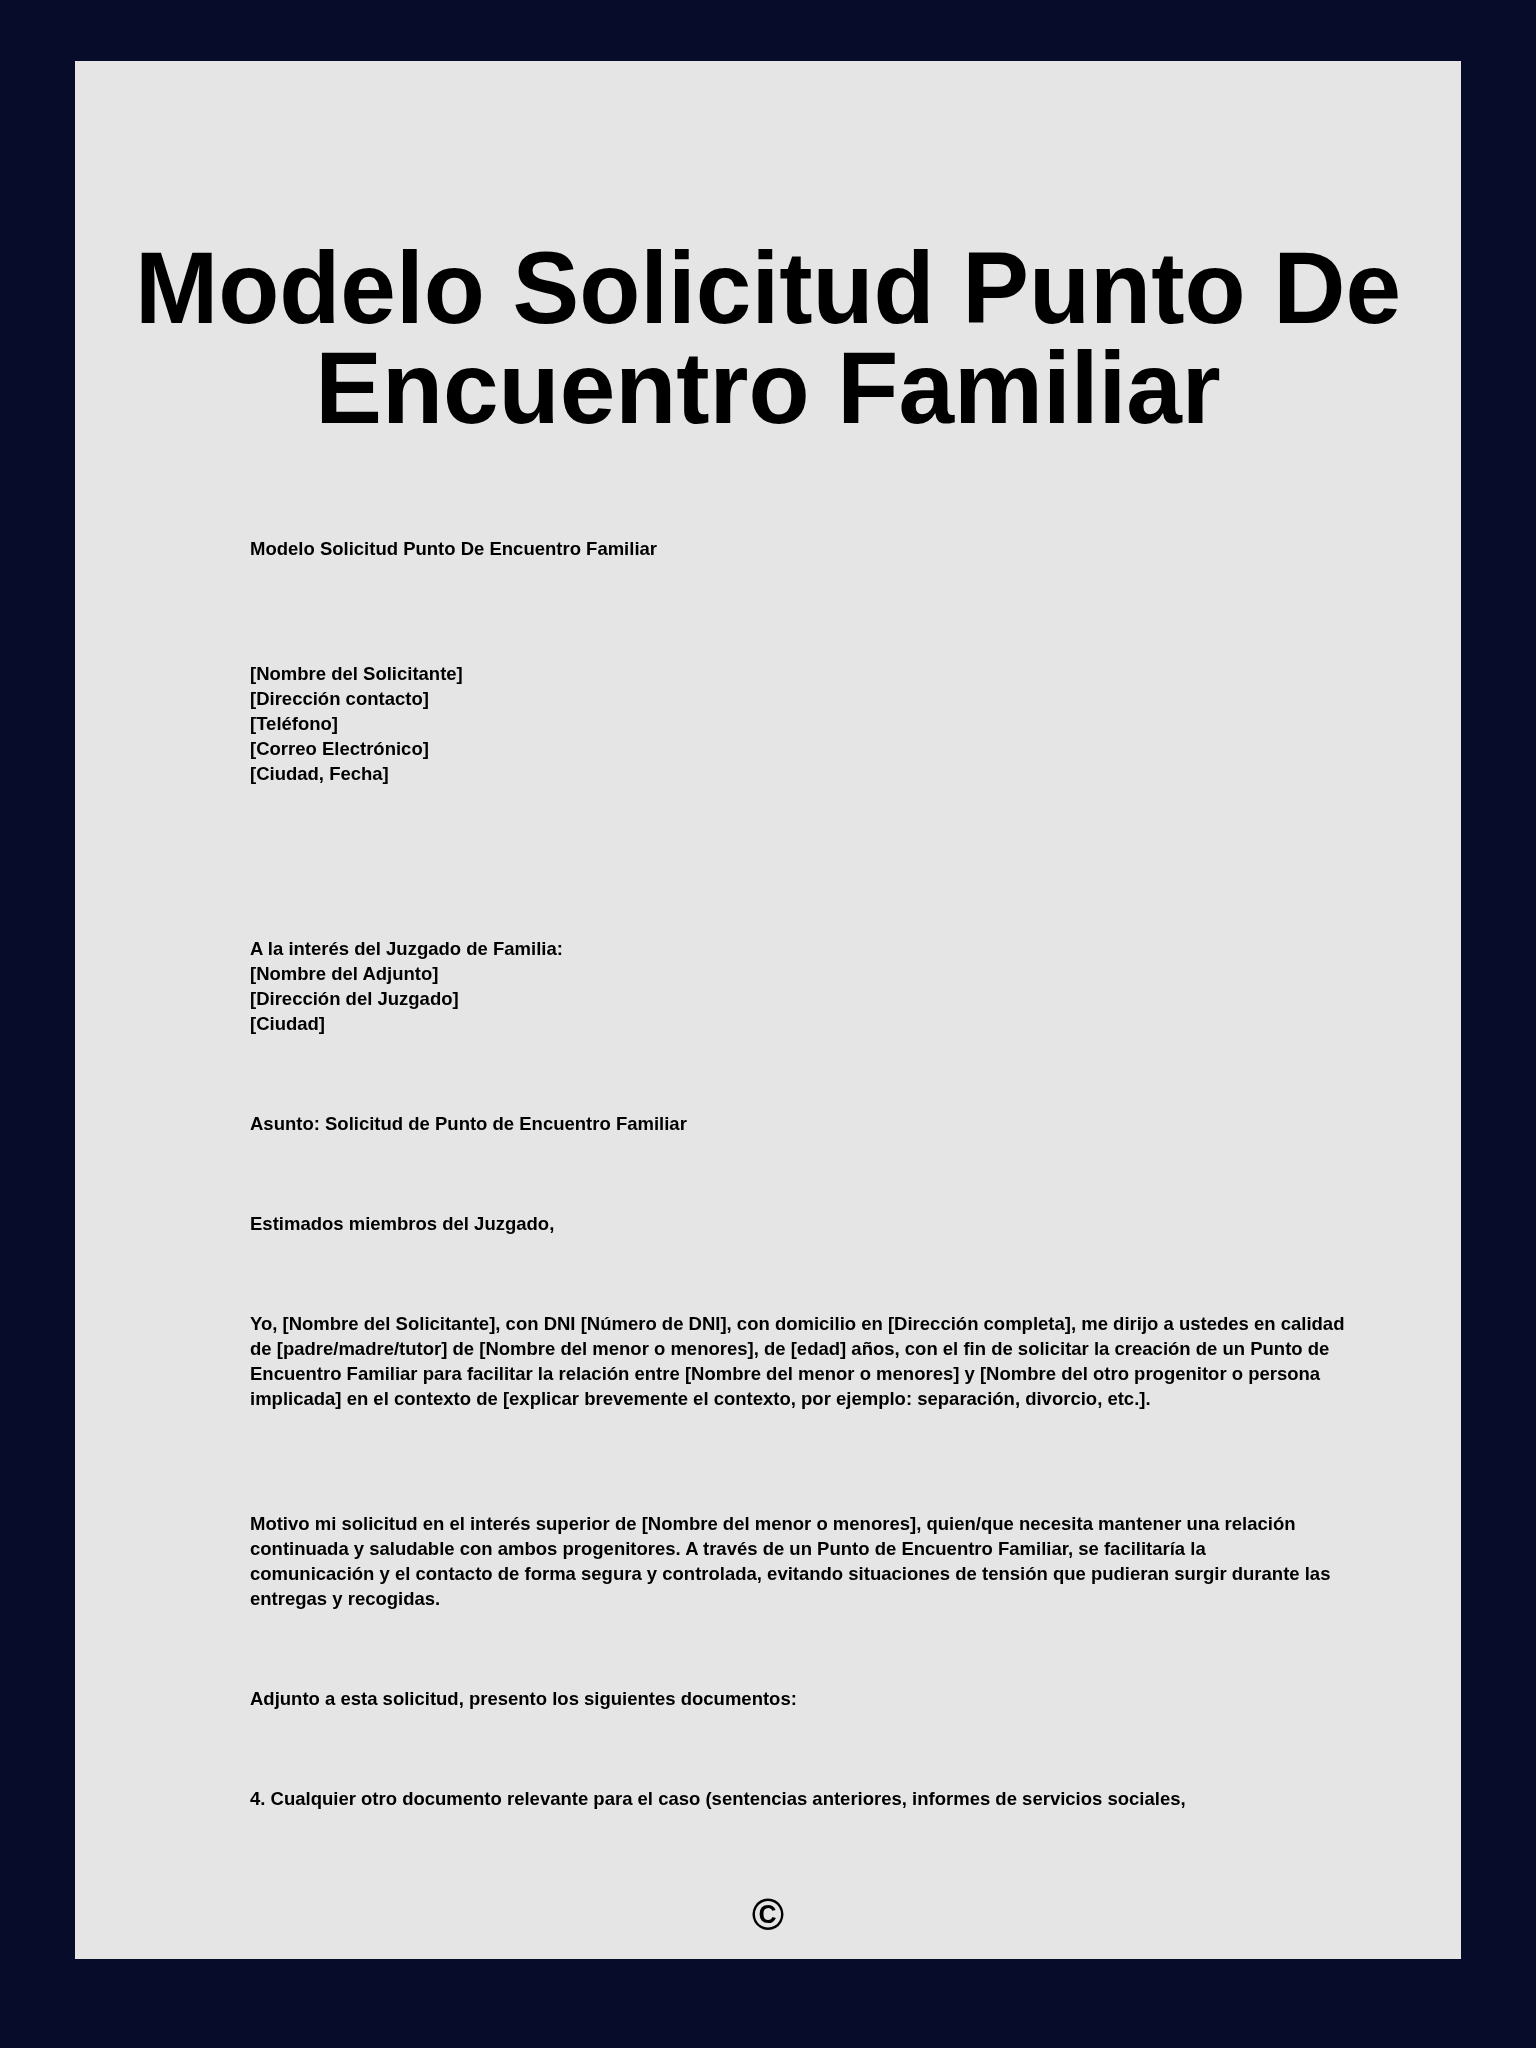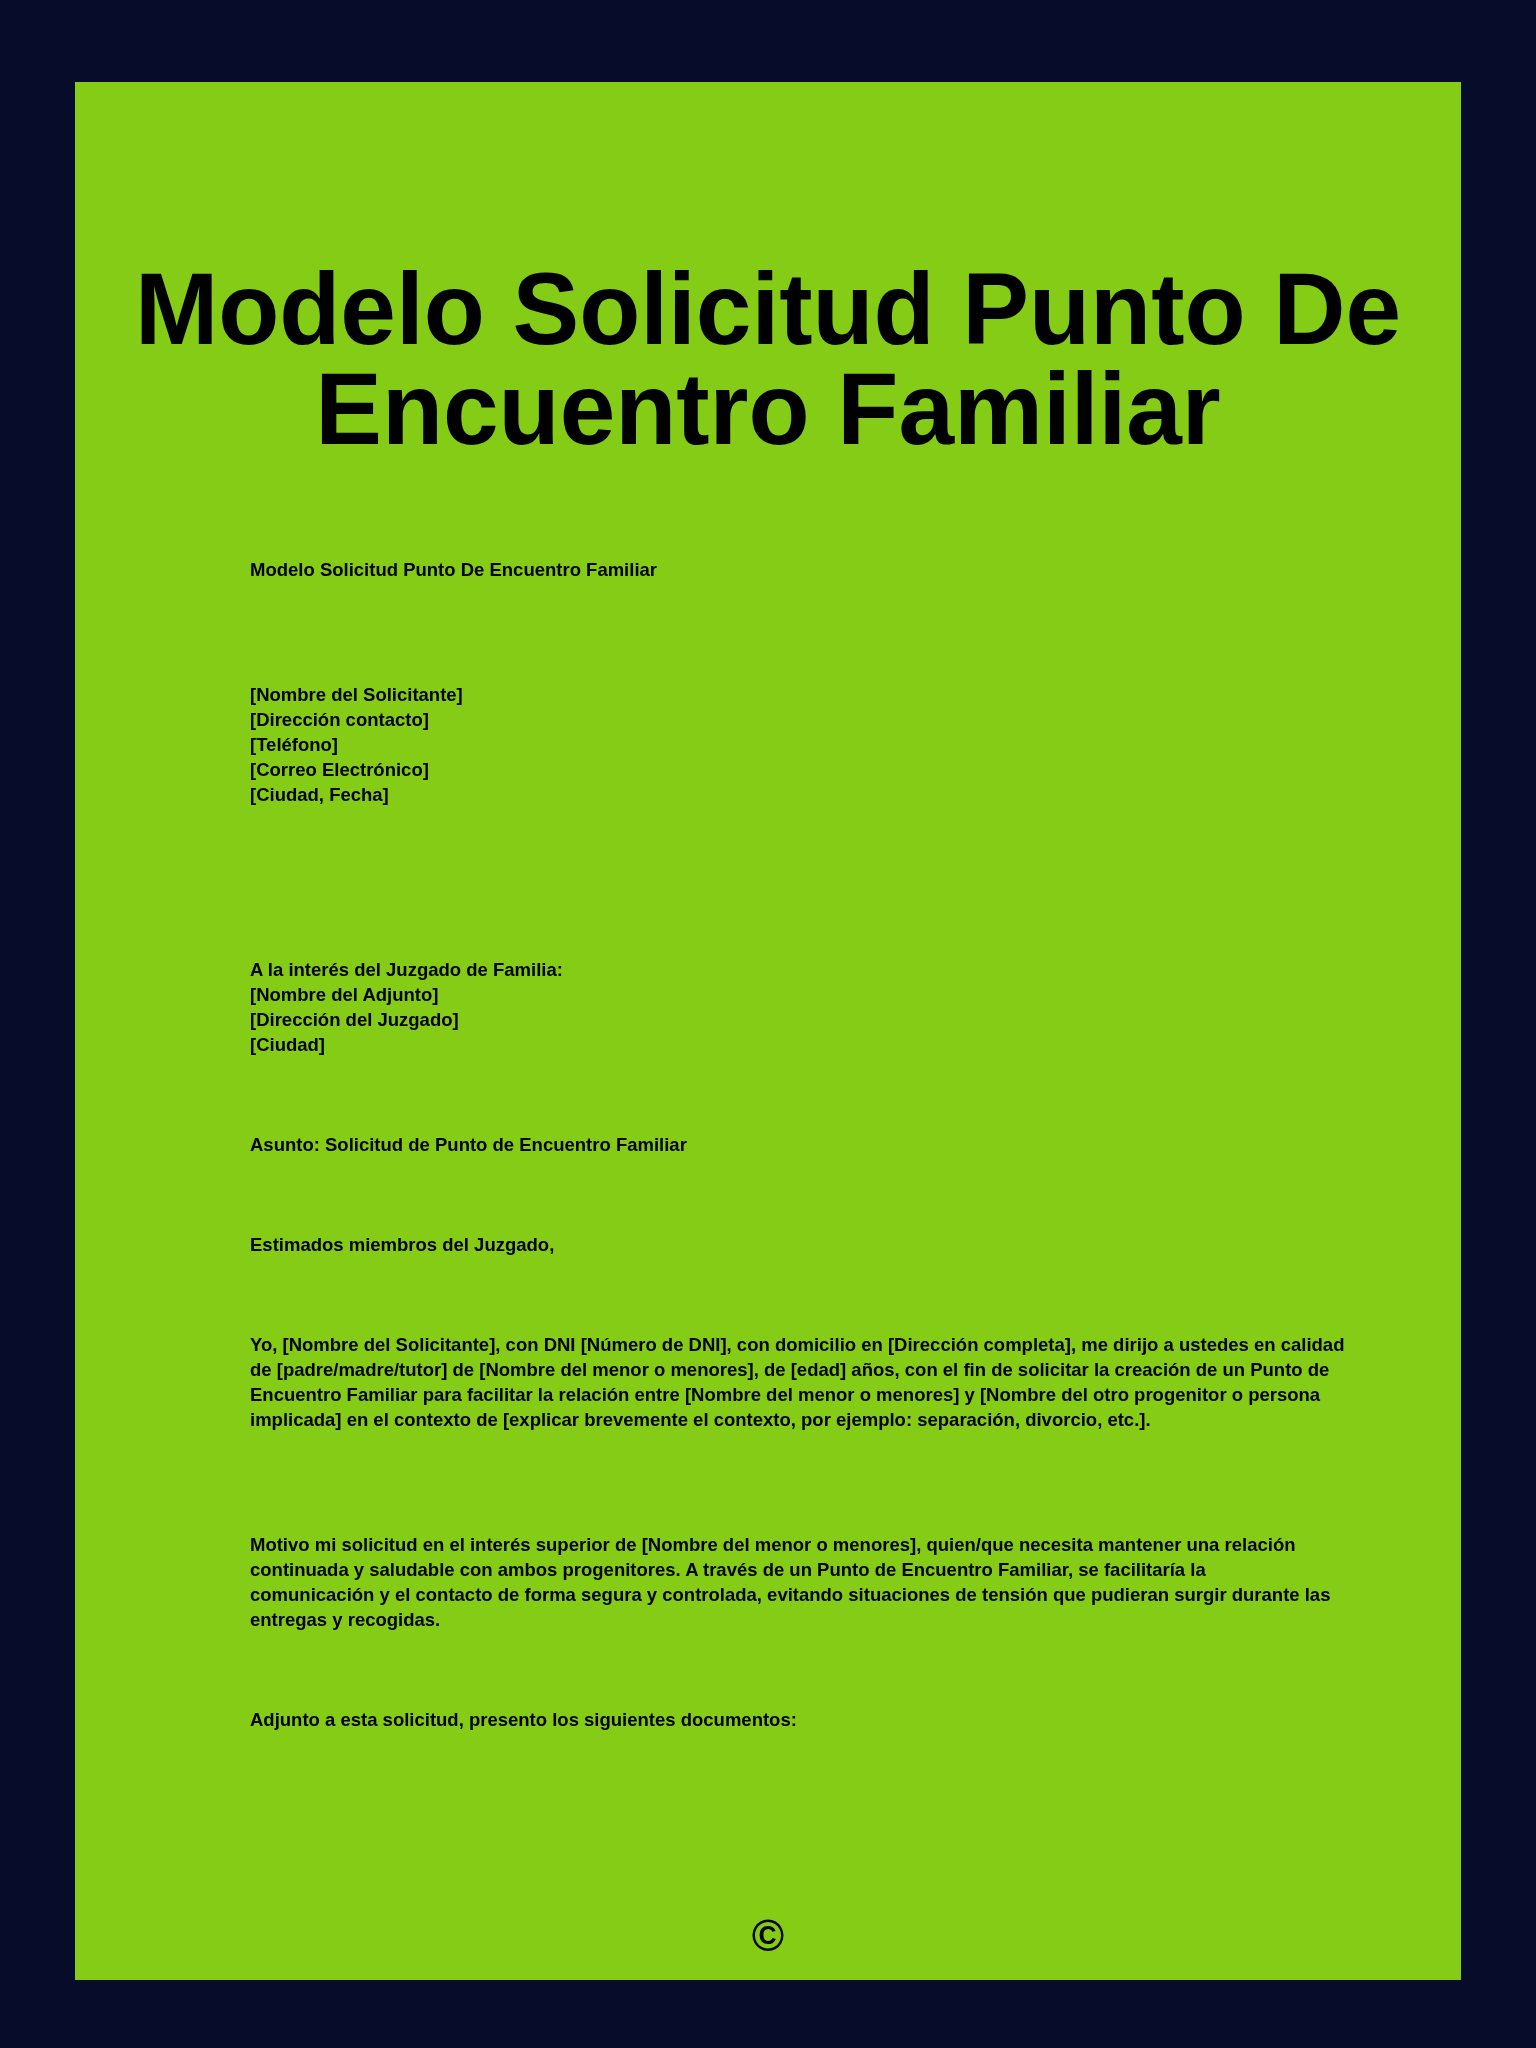--- a/index.html
+++ b/index.html
@@ -10,24 +10,24 @@
       width: 1536px;
       height: 2048px;
       background: #080c2b;
       position: relative;
       overflow: hidden;
       font-family: "Liberation Sans", sans-serif;
     }
     .page {
       position: absolute;
       left: 75px;
-      top: 82px;
+      top: 61px;
       width: 1386px;
       height: 1898px;
-      background: #84cc16;
+      background: #e5e5e5;
       text-decoration: underline;
     }
     .title {
       position: absolute;
       left: 0;
       top: 177px;
       width: 1386px;
       text-align: center;
       font-family: "Liberation Sans", sans-serif;
       font-weight: bold;
@@ -103,19 +103,20 @@
       <span class="line">Estimados miembros del Juzgado,</span>
     </p>
 
     <p class="block" style="position:absolute; top:775px; width:1110px;">Yo, [Nombre del Solicitante], con DNI [Número de DNI], con domicilio en [Dirección completa], me dirijo a ustedes en calidad de [padre/madre/tutor] de [Nombre del menor o menores], de [edad] años, con el fin de solicitar la creación de un Punto de Encuentro Familiar para facilitar la relación entre [Nombre del menor o menores] y [Nombre del otro progenitor o persona implicada] en el contexto de [explicar brevemente el contexto, por ejemplo: separación, divorcio, etc.].</p>
 
     <p class="block" style="position:absolute; top:975px; width:1085px;">Motivo mi solicitud en el interés superior de [Nombre del menor o menores], quien/que necesita mantener una relación continuada y saludable con ambos progenitores. A través de un Punto de Encuentro Familiar, se facilitaría la comunicación y el contacto de forma segura y controlada, evitando situaciones de tensión que pudieran surgir durante las entregas y recogidas.</p>
 
     <p class="block" style="position:absolute; top:1150px;text-align:center;">Adjunto a esta solicitud, presento los siguientes documentos:</p>
 
     <div class="block" style="position:absolute; top:1250px; width:1120px; white-space:nowrap;">
+      <span class="line">4. Cualquier otro documento relevante para el caso (sentencias anteriores, informes de servicios sociales,</span>
     </div>
 
   </div>
 
   <div class="copyright">©</div>
 
 </div>
 
 </body></html>

